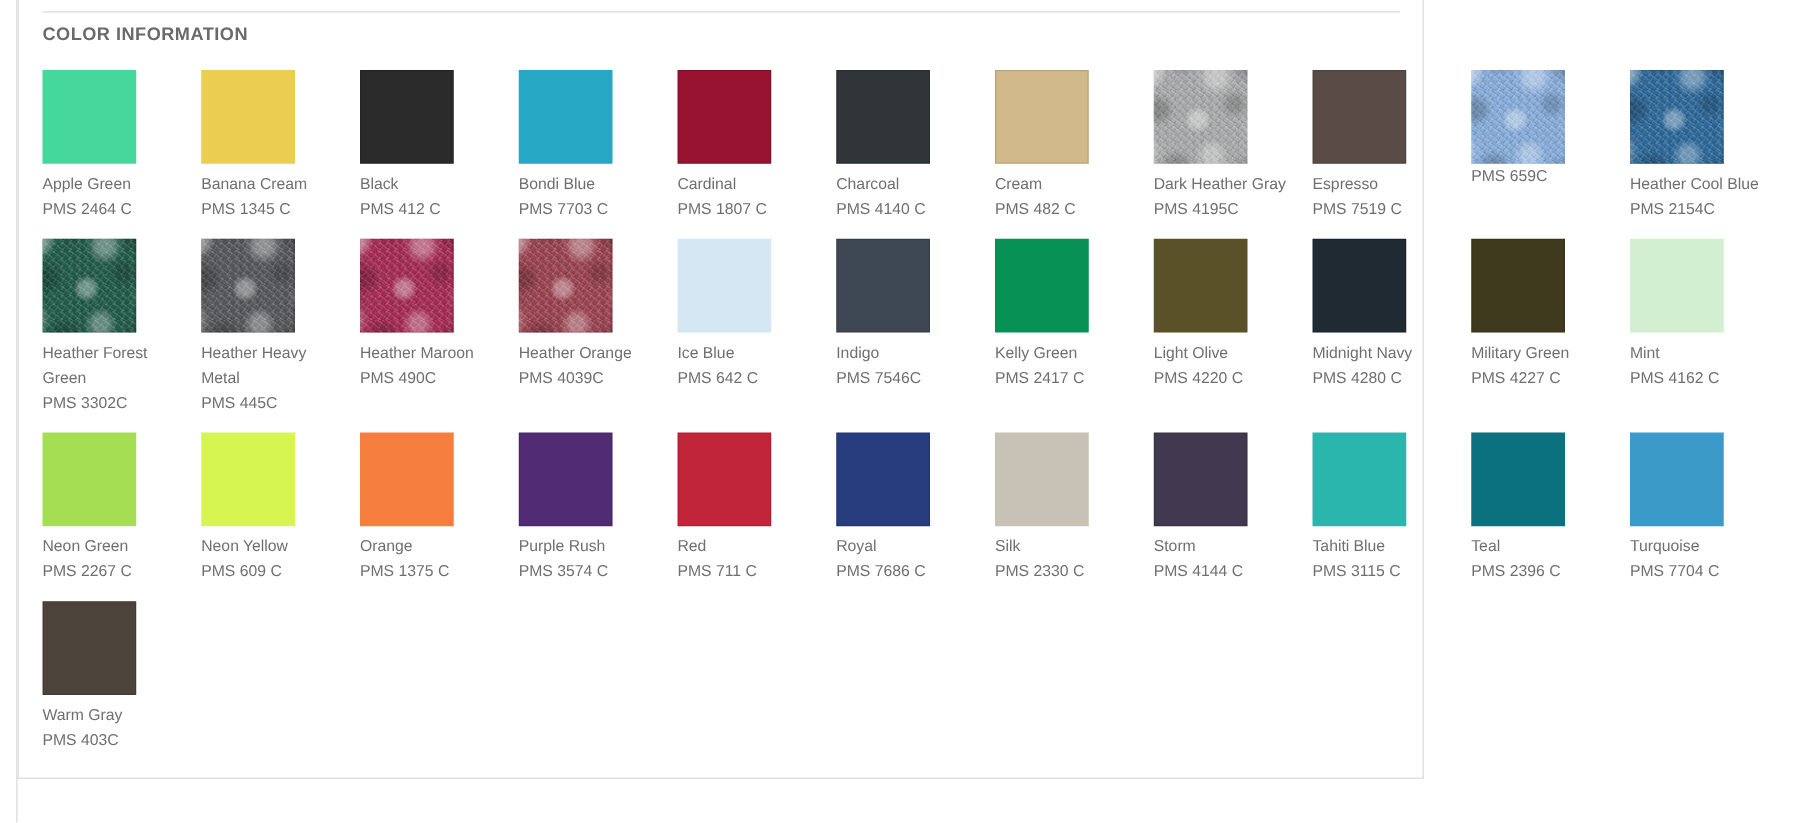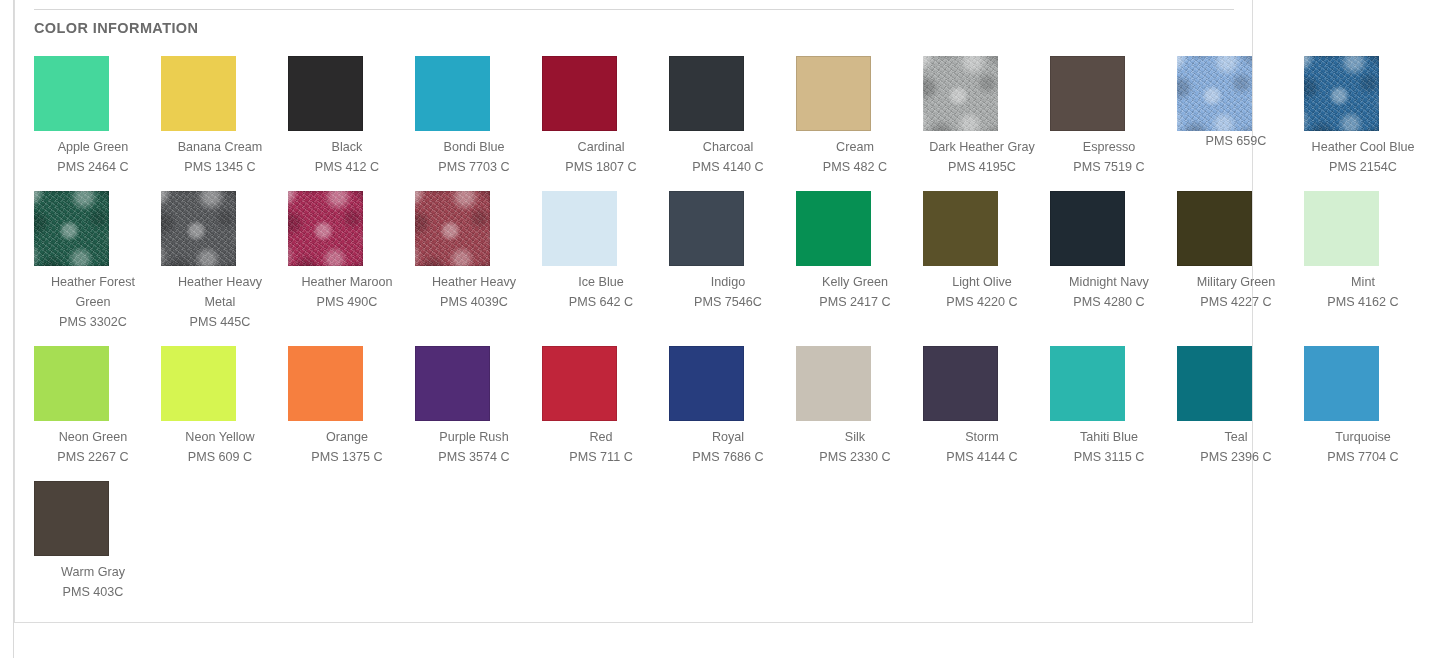--- a/index.html
+++ b/index.html
@@ -30,21 +30,21 @@
     width: 1px;
     height: 658px;
     background: #d9d9d9;
   }
 
   
   .panel {
     position: absolute;
     left: 14px;
     top: -1px;
-    width: 1239px;
+    width: 1125px;
     height: 624px;
     box-sizing: border-box;
     border: 1px solid #dcdcdc;
     border-top: none;
     background: #ffffff;
   }
 
   .panel-inner {
     position: absolute;
     left: 19px;
@@ -73,21 +73,20 @@
     grid-template-columns: repeat(11, 127px);
     grid-auto-rows: minmax(0, auto);
     row-gap: 0px;
     column-gap: 0px;
   }
 
   .swatch-cell {
     width: 127px;
     padding-bottom: 14px;
     box-sizing: border-box;
-    text-align: center;
   }
 
   .swatch-chip {
     width: 75px;
     height: 75px;
     box-sizing: border-box;
     position: relative;
     overflow: hidden;
   }
 
@@ -218,21 +217,21 @@
             <div class="swatch-name">Heather Heavy Metal</div>
             <div class="swatch-pms">PMS 445C</div>
           </div>
           <div class="swatch-cell">
             <div class="swatch-chip heather bordered" style="background-color: rgb(166, 43, 85);"></div>
             <div class="swatch-name">Heather Maroon</div>
             <div class="swatch-pms">PMS 490C</div>
           </div>
           <div class="swatch-cell">
             <div class="swatch-chip heather bordered" style="background-color: rgb(155, 67, 80);"></div>
-            <div class="swatch-name">Heather Heavy</div>
+            <div class="swatch-name">Heather Orange</div>
             <div class="swatch-pms">PMS 4039C</div>
           </div>
           <div class="swatch-cell">
             <div class="swatch-chip" style="background-color: rgb(213, 231, 242);"></div>
             <div class="swatch-name">Ice Blue</div>
             <div class="swatch-pms">PMS 642 C</div>
           </div>
           <div class="swatch-cell">
             <div class="swatch-chip bordered" style="background-color: rgb(62, 72, 84);"></div>
             <div class="swatch-name">Indigo</div>

